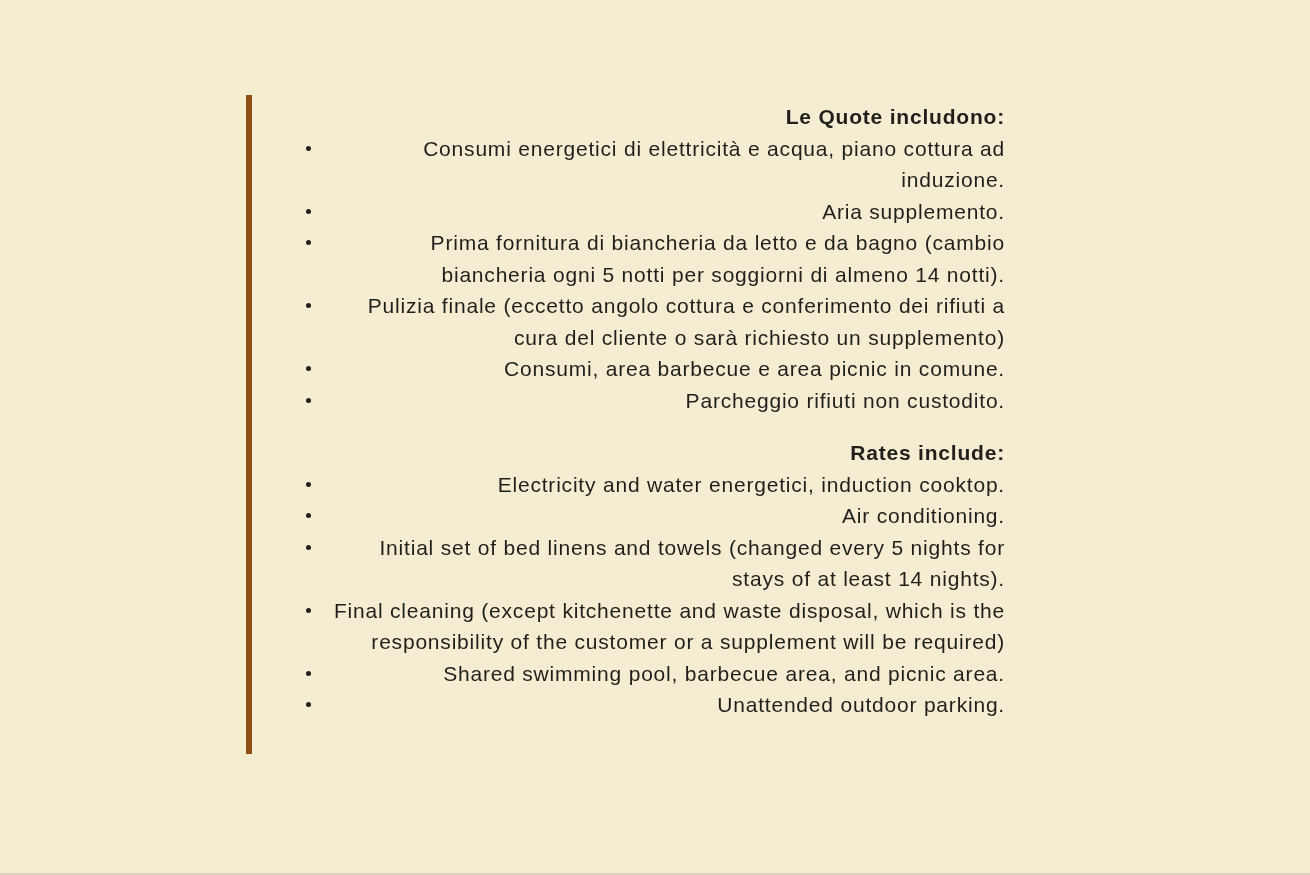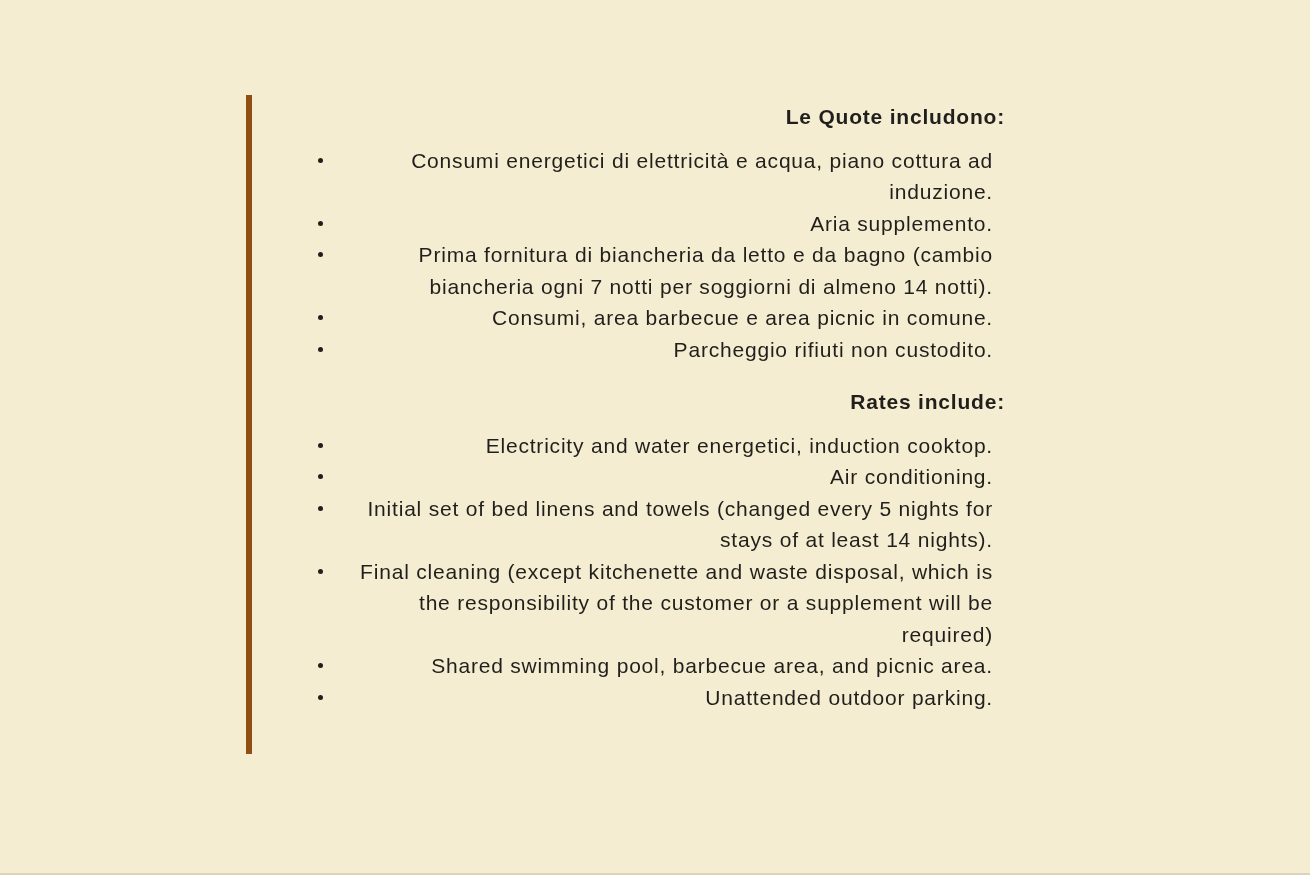--- a/index.html
+++ b/index.html
@@ -42,21 +42,21 @@
     text-align: right;
   }
   .heading {
     margin: 0;
     font-size: 21px;
     font-weight: bold;
     line-height: 31.5px;
   }
   .sec-2 { margin-top: 21px; }
   .list {
-    margin: 12px;
+    margin: 0;
     padding: 0;
     list-style: none;
   }
   .item {
     position: relative;
     padding-left: 34px;
   }
   .dot {
     position: absolute;
     left: 13px;
@@ -89,21 +89,25 @@
         <li class="item">
           <span class="dot"></span>
           <span class="txt">Consumi energetici di elettricità e acqua, piano cottura ad induzione.</span>
         </li>
         <li class="item">
           <span class="dot"></span>
           <span class="txt">Aria supplemento.</span>
         </li>
         <li class="item">
           <span class="dot"></span>
-          <span class="txt">Prima fornitura di biancheria da letto e da bagno (cambio biancheria ogni 7 notti per soggiorni di almeno 14 notti).</span>
+          <span class="txt">Prima fornitura di biancheria da letto e da bagno (cambio biancheria ogni 5 notti per soggiorni di almeno 14 notti).</span>
+        </li>
+        <li class="item">
+          <span class="dot"></span>
+          <span class="txt">Pulizia finale (eccetto angolo cottura e conferimento dei rifiuti a cura del cliente o sarà richiesto un supplemento)</span>
         </li>
         <li class="item">
           <span class="dot"></span>
           <span class="txt">Consumi, area barbecue e area picnic in comune.</span>
         </li>
         <li class="item">
           <span class="dot"></span>
           <span class="txt">Parcheggio rifiuti non custodito.</span>
         </li>
       </ul>

